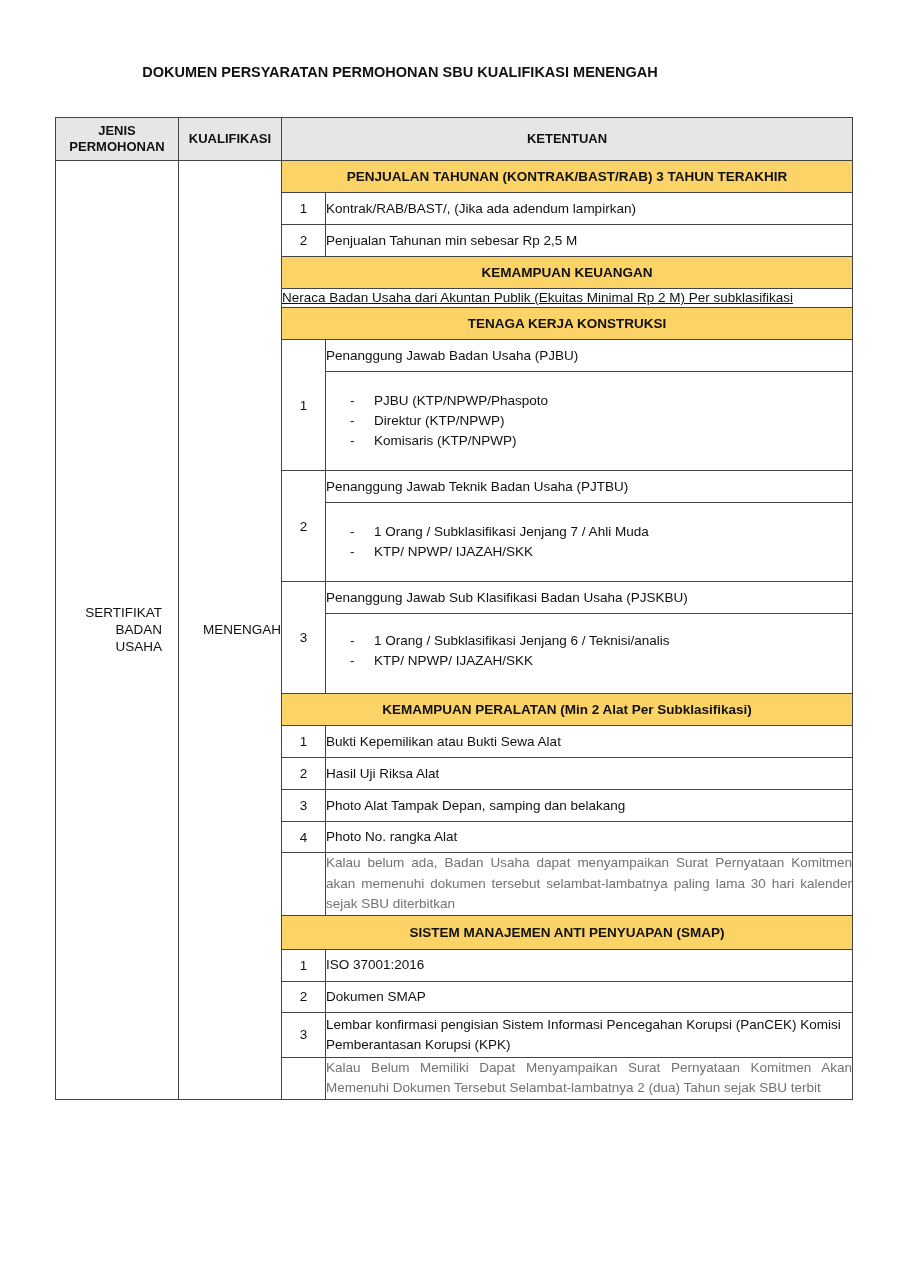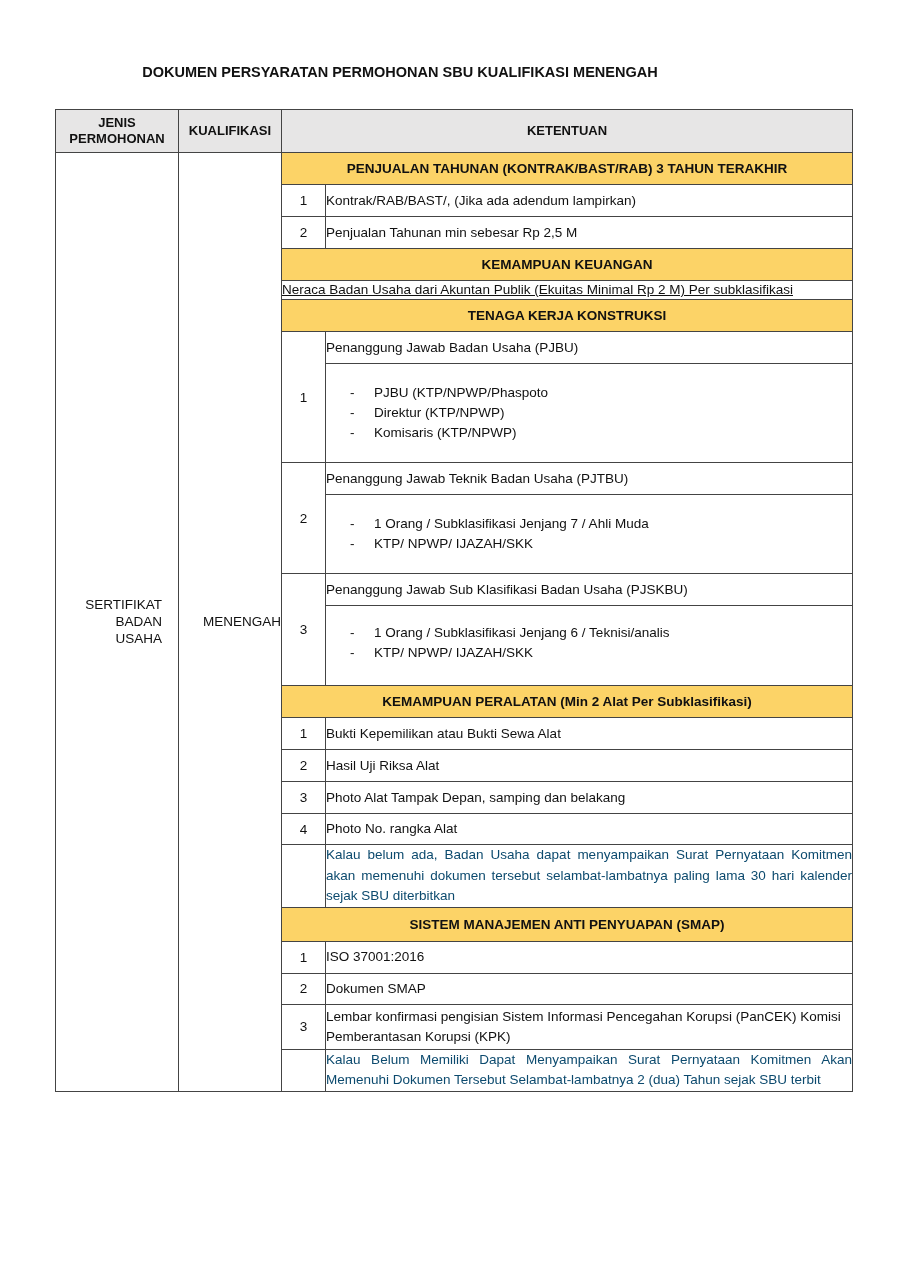--- a/index.html
+++ b/index.html
@@ -1,26 +1,26 @@
 <!DOCTYPE html>
 <html><head>
 <meta charset="utf-8">
 <style>
   html, body { margin: 0; padding: 0; background: #ffffff; }
   body { width: 905px; height: 1280px; position: relative; font-family: "Liberation Sans", "DejaVu Sans", sans-serif; color: #111; }
   .title { position: absolute; top: 64px; left: 0; width: 800px; text-align: center; font-weight: bold; font-size: 14.5px; letter-spacing: 0; }
-  table.doc { position: absolute; top: 109px; left: 55px; width: 798px; border-collapse: collapse; table-layout: fixed; font-size: 13.5px; }
+  table.doc { position: absolute; top: 117px; left: 55px; width: 798px; border-collapse: collapse; table-layout: fixed; font-size: 13.5px; }
   table.doc td, table.doc th { border: 1px solid #444; padding: 0; vertical-align: middle; }
   th.hdr { background: #e7e6e6; font-weight: bold; font-size: 13px; text-align: center; height: 42px; line-height: 16px; }
   td.jenis, td.kual { text-align: right; font-size: 13.5px; line-height: 17px; padding-top: 20px; }
   td.band { background: #fcd367; font-weight: bold; text-align: center; height: 31px; font-size: 13.5px; }
   td.num { text-align: center; width: 43px; }
   td.txt { padding: 0 7px; line-height: 20px; }
   td.full { padding: 3px 7px; line-height: 18px; text-align: justify; text-decoration: underline; }
-  td.red { color: #0c4a6e; text-align: justify; padding: 2px 7px; line-height: 20.5px; }
+  td.red { color: #737373; text-align: justify; padding: 2px 7px; line-height: 20.5px; }
   .r32 { height: 31px; }
   .r33 { height: 32px; }
   ul.dash { list-style: none; margin: 16px; padding: 3px 0 3px 8px; }
   ul.dash li { line-height: 20px; position: relative; padding-left: 24px; }
   ul.dash li::before { content: "-"; position: absolute; left: 0; }
 </style>
 </head>
 <body>
 
 <div class="title">DOKUMEN PERSYARATAN PERMOHONAN SBU KUALIFIKASI MENENGAH</div>

